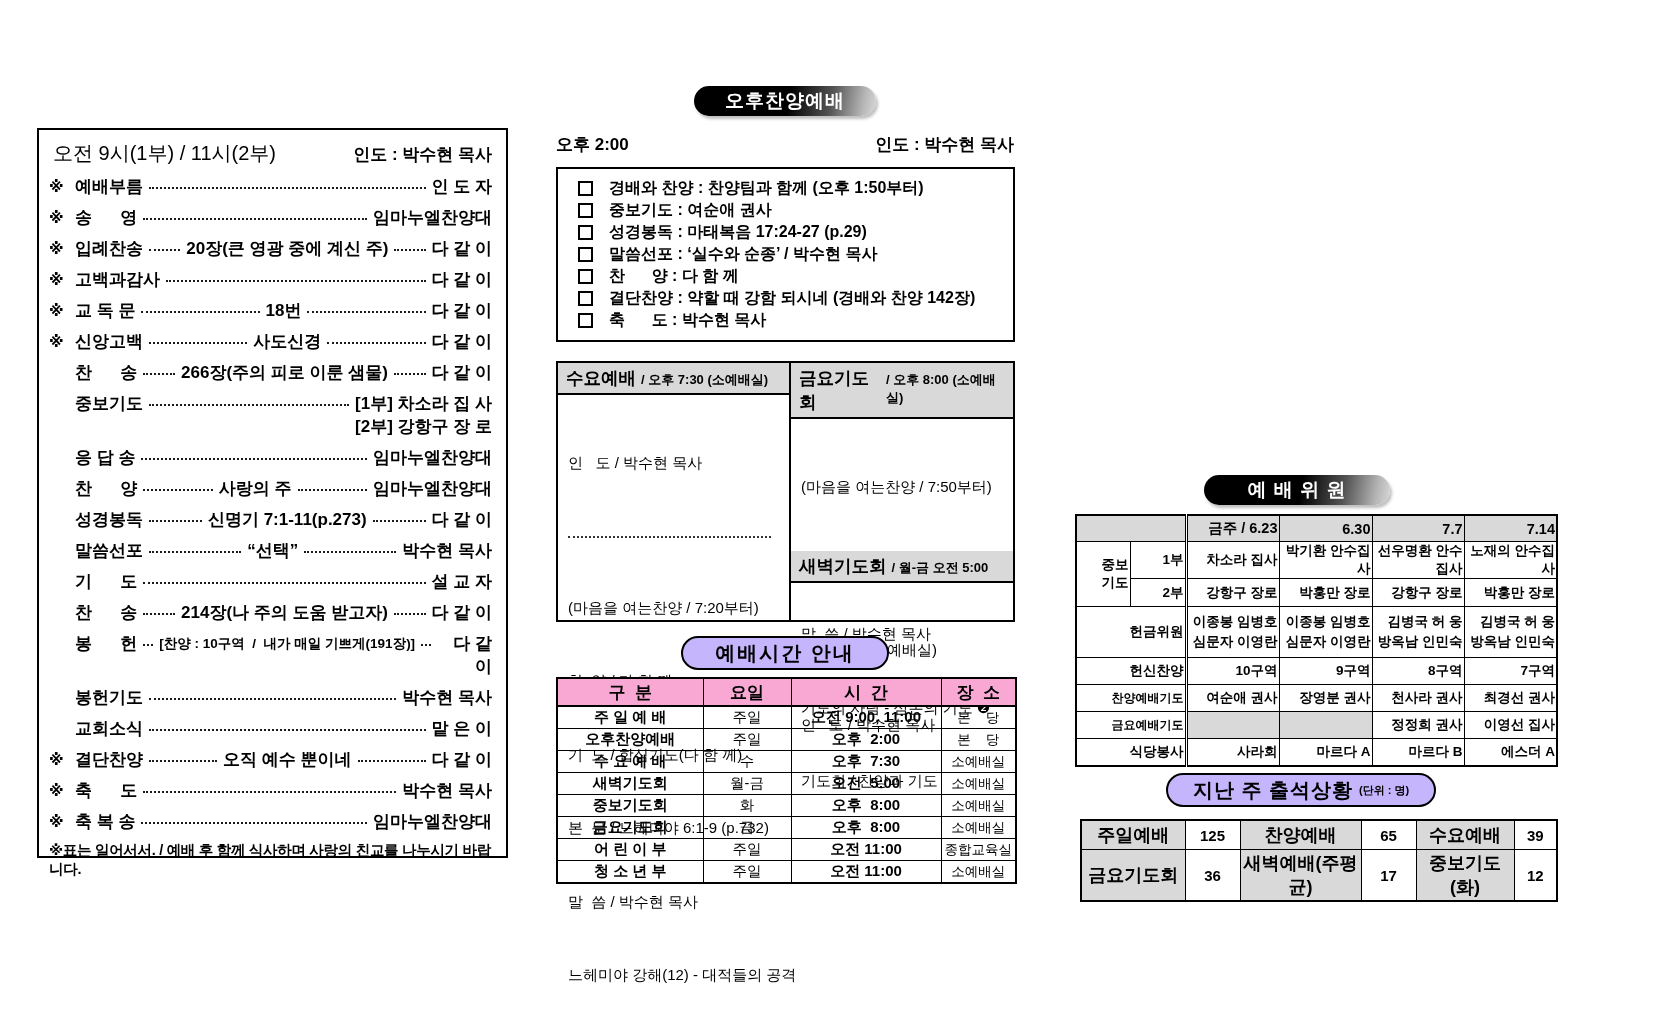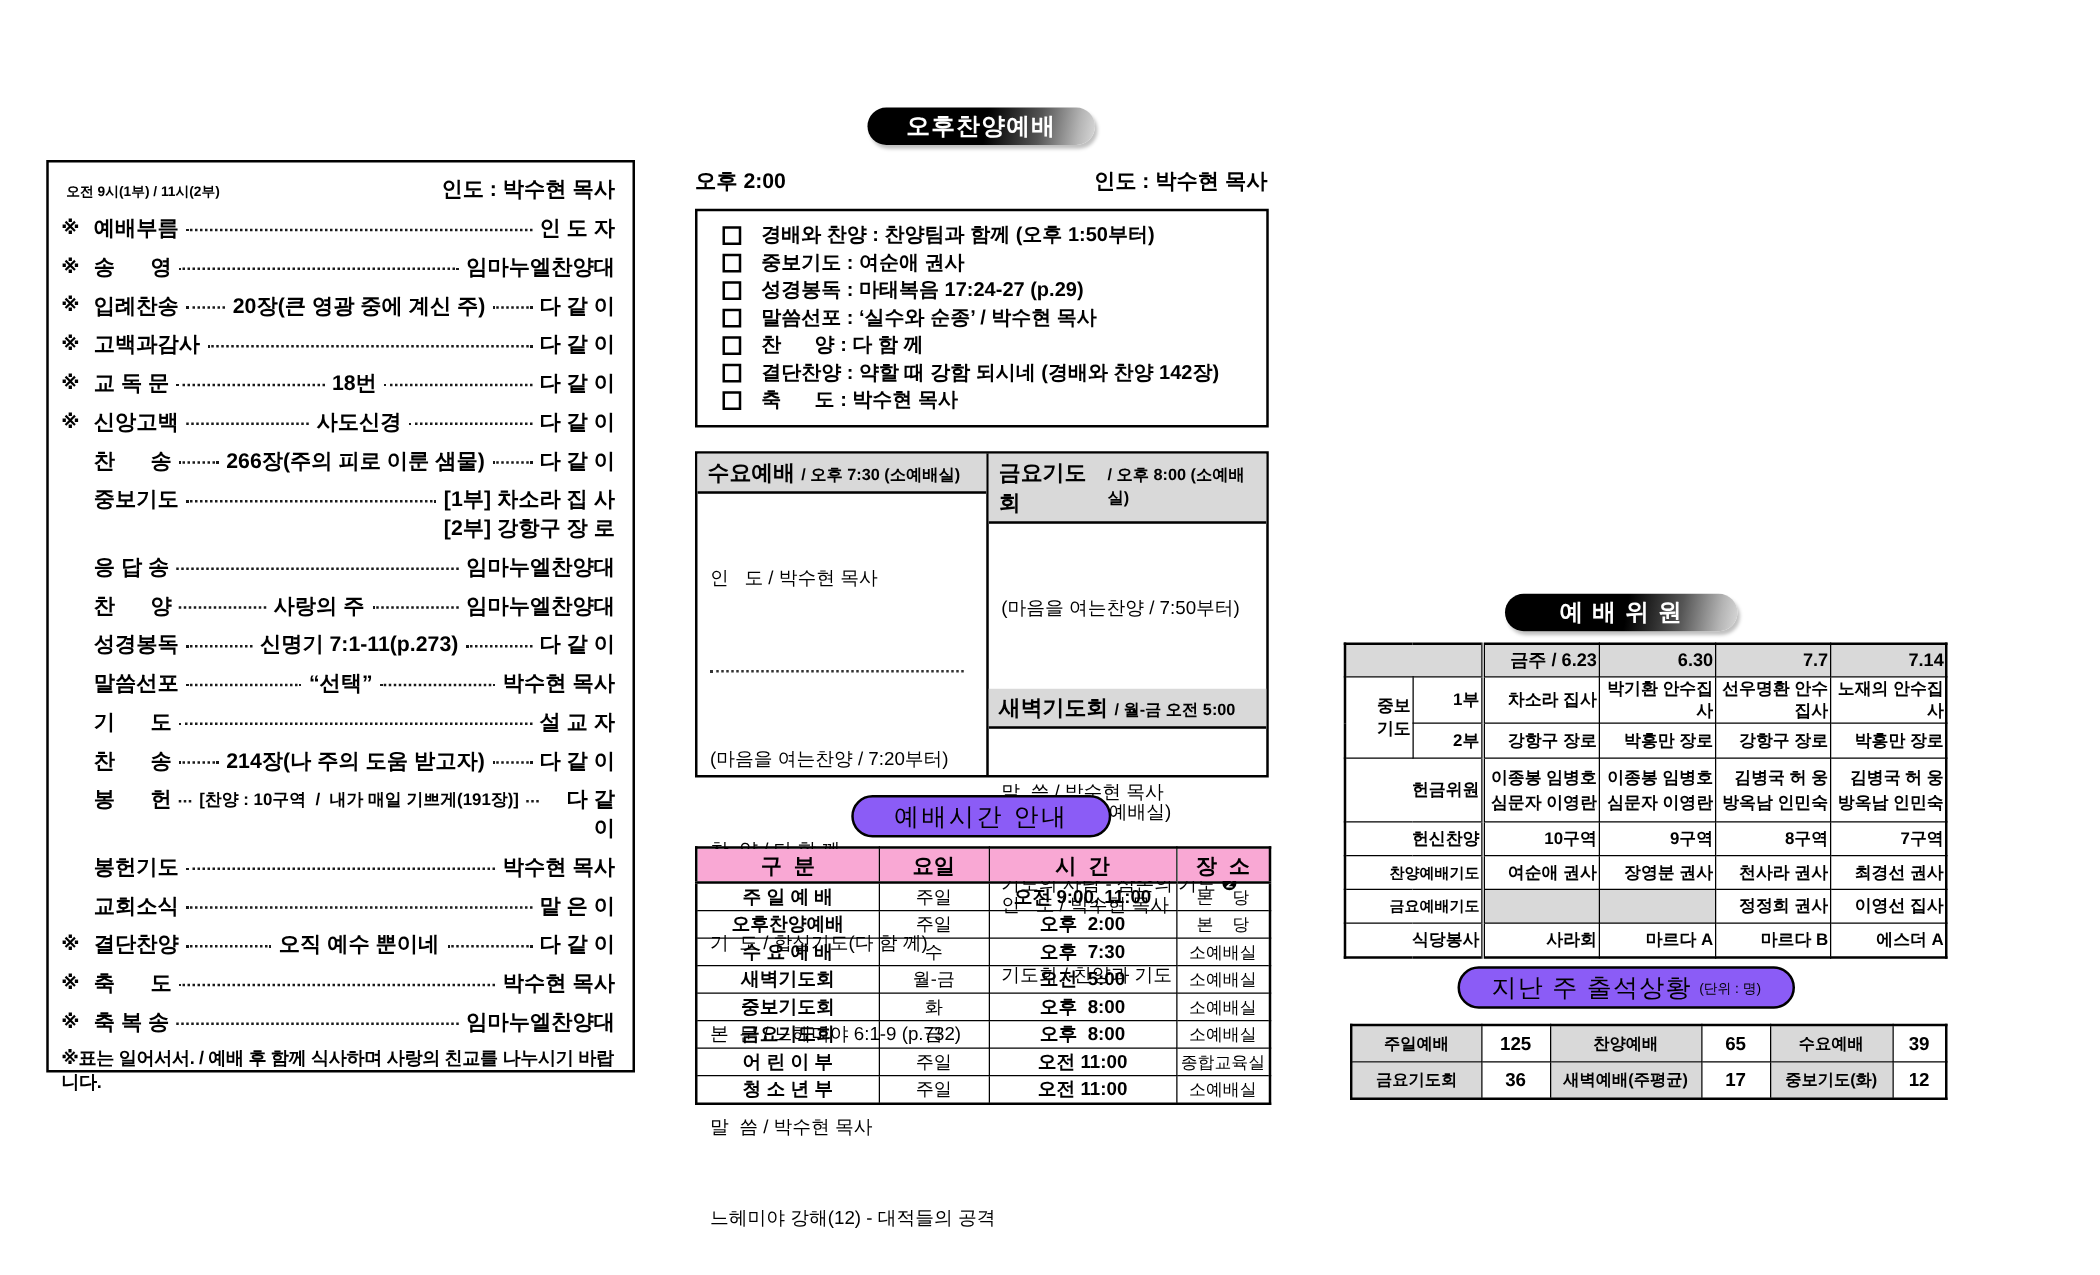--- a/index.html
+++ b/index.html
@@ -6,41 +6,41 @@
   body{position:relative;width:1680px;height:1020px;background:#ffffff;color:#000;
        font-family:"Liberation Sans","DejaVu Sans",sans-serif;overflow:hidden}
   .abs{position:absolute}
   .preline{white-space:pre-line}
   .b{font-weight:normal}
 
   
   #left-panel{left:37px;top:128px;width:471px;height:730px;border:2px solid #000;
               padding:10px 14px 6px 10px;box-sizing:border-box}
   .lp-header{display:flex;justify-content:space-between;align-items:baseline;margin:0 0 8px 4px}
-  .lp-time{font-size:11px;font-weight:bold}
+  .lp-time{font-size:20px;font-weight:normal}
   .lp-leader{font-size:17px;font-weight:bold}
   .order-row{display:flex;align-items:flex-start;font-size:17px;font-weight:bold;
              line-height:23px;margin-bottom:8px}
   .star{width:26px;flex:none;font-size:15px}
   .olabel{white-space:pre}
   .ocenter{white-space:pre}
   .ocenter.small{font-size:13.5px;line-height:23px}
   .oright{white-space:pre-line;text-align:right}
   .leader{flex:1 1 auto;min-width:10px;height:12px;border-bottom:2px dotted #1a1a1a;margin:0 6px}
   .footnote{font-size:14.5px;font-weight:bold;margin-top:6px;letter-spacing:-0.3px}
 
   
   .badge{position:absolute;border-radius:15px;color:#fff;display:flex;align-items:center;
          justify-content:center;font-weight:bold;font-size:19px;letter-spacing:1px;
          background:linear-gradient(100deg,#000 0%,#000 52%,#555 75%,#b5b5b5 92%,#d8d8d8 100%);
          box-shadow:2px 3px 3px rgba(0,0,0,0.25)}
   #afternoon-badge{left:694px;top:86px;width:182px;height:30px}
   #committee-badge{left:1204px;top:475px;width:186px;height:30px}
-  .stadium{position:absolute;border:2.5px solid #000;border-radius:17px;background:#8b5cf6;
-           display:flex;align-items:center;justify-content:center;font-weight:normal;font-size:20px;
+  .stadium{position:absolute;border:2.5px solid #000;border-radius:17px;background:#c4b5fd;
+           display:flex;align-items:center;justify-content:center;font-weight:bold;font-size:20px;
            letter-spacing:2px;box-sizing:border-box}
   #schedule-title{left:681px;top:636px;width:208px;height:34px}
   #attendance-title{left:1166px;top:773px;width:270px;height:34px;letter-spacing:1px}
   #attendance-title .unit{font-size:11px;margin-left:6px;letter-spacing:0}
 
   
   #afternoon-header{left:556px;top:133px;width:458px;display:flex;justify-content:space-between}
   #afternoon-header span{font-size:17px;font-weight:bold}
   #afternoon-box{left:556px;top:167px;width:459px;height:175px;border:2px solid #000;
                  box-sizing:border-box;padding:8px 10px;display:flex;flex-direction:column;
@@ -92,21 +92,21 @@
   .ct-two{font-size:13.5px;font-weight:bold;line-height:1.5;height:50px}
   .ct-row26 td{height:26px}
   .gray{background:#d9d9d9}
   .dbl{border-left:3px double #000 !important}
 
   
   #attendance-table{left:1080px;top:819px;width:476px;border-collapse:collapse;border:2.5px solid #000;
                     table-layout:fixed}
   #attendance-table td{border:1.5px solid #000;text-align:center;vertical-align:middle;height:26px;
                     overflow:hidden}
-  .at-label{background:#d9d9d9;font-size:13px;font-weight:bold}
+  .at-label{background:#d9d9d9;font-size:18px;font-weight:bold}
   .at-value{font-size:15px;font-weight:bold}
 </style>
 </head>
 <body>
 
 <div id="left-panel" class="abs">
   <div class="lp-header">
     <span class="lp-time">오전 9시(1부)  /  11시(2부)</span>
     <span class="lp-leader">인도 : 박수현 목사</span>
   </div>

